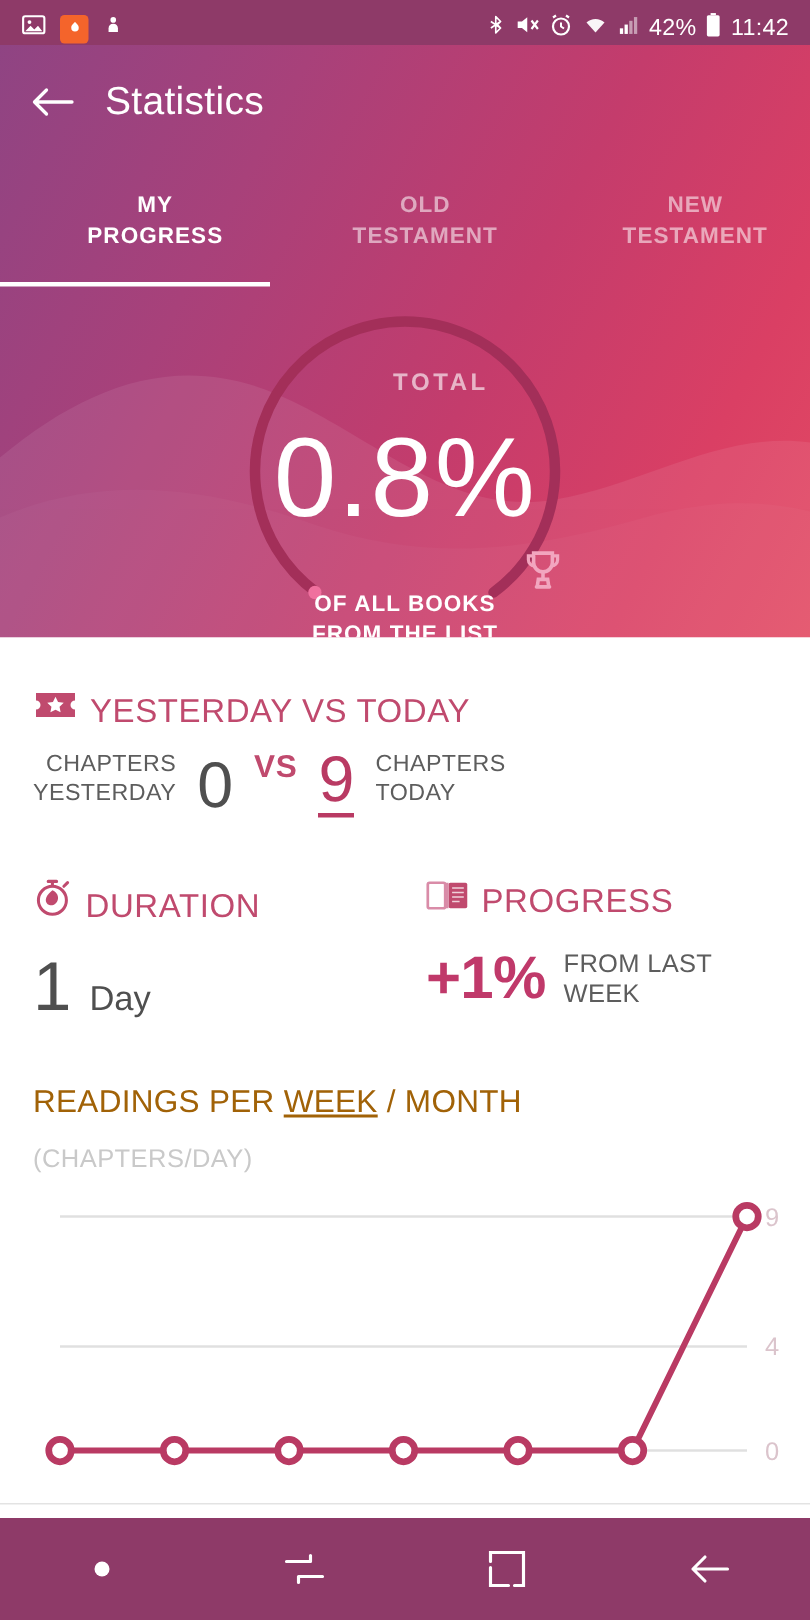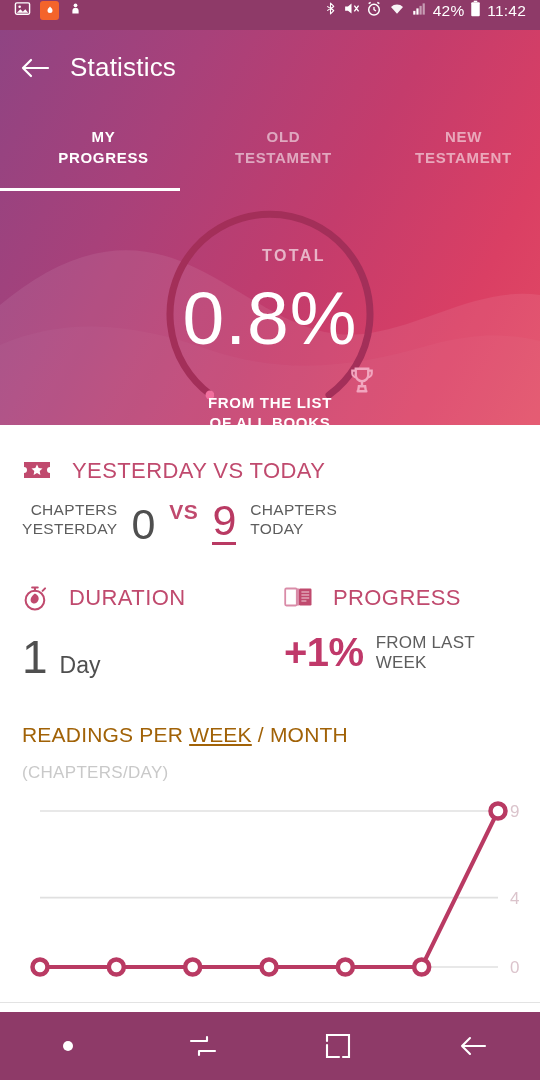--- a/index.html
+++ b/index.html
@@ -8,21 +8,21 @@
     font-family: "Liberation Sans", sans-serif;
     background: #ffffff;
     overflow: hidden;
   }
   #app { position: relative; width: 540px; height: 1080px; }
 
   
   .statusbar {
     position: absolute; top: 0; left: 0; width: 540px; height: 30px;
     background: #8e3a68;
-    display: flex; align-items: flex-start;
+    display: flex; align-items: flex-end;
     padding: 0 14px;
   }
   .sb-left { display: flex; align-items: center; gap: 9px; }
   .sb-right { margin-left: auto; display: flex; align-items: center; gap: 6px; }
   .sb-icon { display: block; }
   .sb-text { color: #ffffff; font-size: 15.5px; letter-spacing: .2px; }
   .sb-badge {
     width: 19px; height: 19px; border-radius: 3px;
     background: #f4642b; display: flex; align-items: center; justify-content: center;
   }
@@ -59,21 +59,21 @@
   }
   .circ-sub {
     position: absolute; top: 198px; left: 0; width: 540px; text-align: center;
     color: #ffffff; font-size: 15px; font-weight: bold; letter-spacing: .7px; line-height: 1.3;
   }
   .trophy { position: absolute; top: 170px; left: 347px; }
 
   
   .body { position: absolute; top: 425px; left: 0; width: 540px; height: 585px; background: #fff; }
 
-  .sect-head { display: flex; align-items: flex-start; gap: 20px; }
+  .sect-head { display: flex; align-items: flex-end; gap: 8px; }
   .sect-title { color: #c04a6e; font-size: 22px; letter-spacing: .4px; }
 
   .yvt { position: absolute; top: 33px; left: 22px; }
   .yvt-row { position: absolute; top: 75px; left: 22px; display: flex; align-items: flex-start; gap: 14px; }
   .yvt-lab { color: #5d5d5d; font-size: 15.5px; line-height: 1.25; letter-spacing: .3px; text-align: right; }
   .yvt-lab.r { text-align: left; }
   .yvt-num { color: #4f4f4f; font-size: 43px; font-weight: 300; }
   .yvt-vs { color: #c04a6e; font-size: 21px; font-weight: bold; letter-spacing: .5px; }
   .yvt-num.hl { color: #b93a63; border-bottom: 3px solid #b93a63; padding-bottom: 1px; line-height: .95; }
 
@@ -210,22 +210,22 @@
       <div class="circ-total">TOTAL</div>
       <div class="circ-value">0.8%</div>
       <div class="trophy">
         <svg width="30" height="30" viewBox="0 0 24 24">
           <path d="M7 3h10v5a5 5 0 01-10 0V3z" fill="none" stroke="#f2a6bf" stroke-width="1.9"></path>
           <path d="M7 4.5H4.2v2A3.3 3.3 0 007.5 9.8M17 4.5h2.8v2a3.3 3.3 0 01-3.3 3.3" fill="none" stroke="#f2a6bf" stroke-width="1.7"></path>
           <path d="M12 13v4M8.5 21h7M9.5 17h5l.6 4h-6.2z" fill="none" stroke="#f2a6bf" stroke-width="1.9" stroke-linecap="round"></path>
         </svg>
       </div>
       <div class="circ-sub">
+        <div>OF ALL BOOKS</div>
         <div>FROM THE LIST</div>
-        <div>OF ALL BOOKS</div>
       </div>
     </div>
   </div>
 
   <div class="body">
 
     <div class="yvt sect-head">
       <span>
         <svg width="30" height="24" viewBox="0 0 30 24">
           <path d="M2 4h26v5a3 3 0 000 6v5H2v-5a3 3 0 000-6V4z" fill="#c04a6e"></path>

